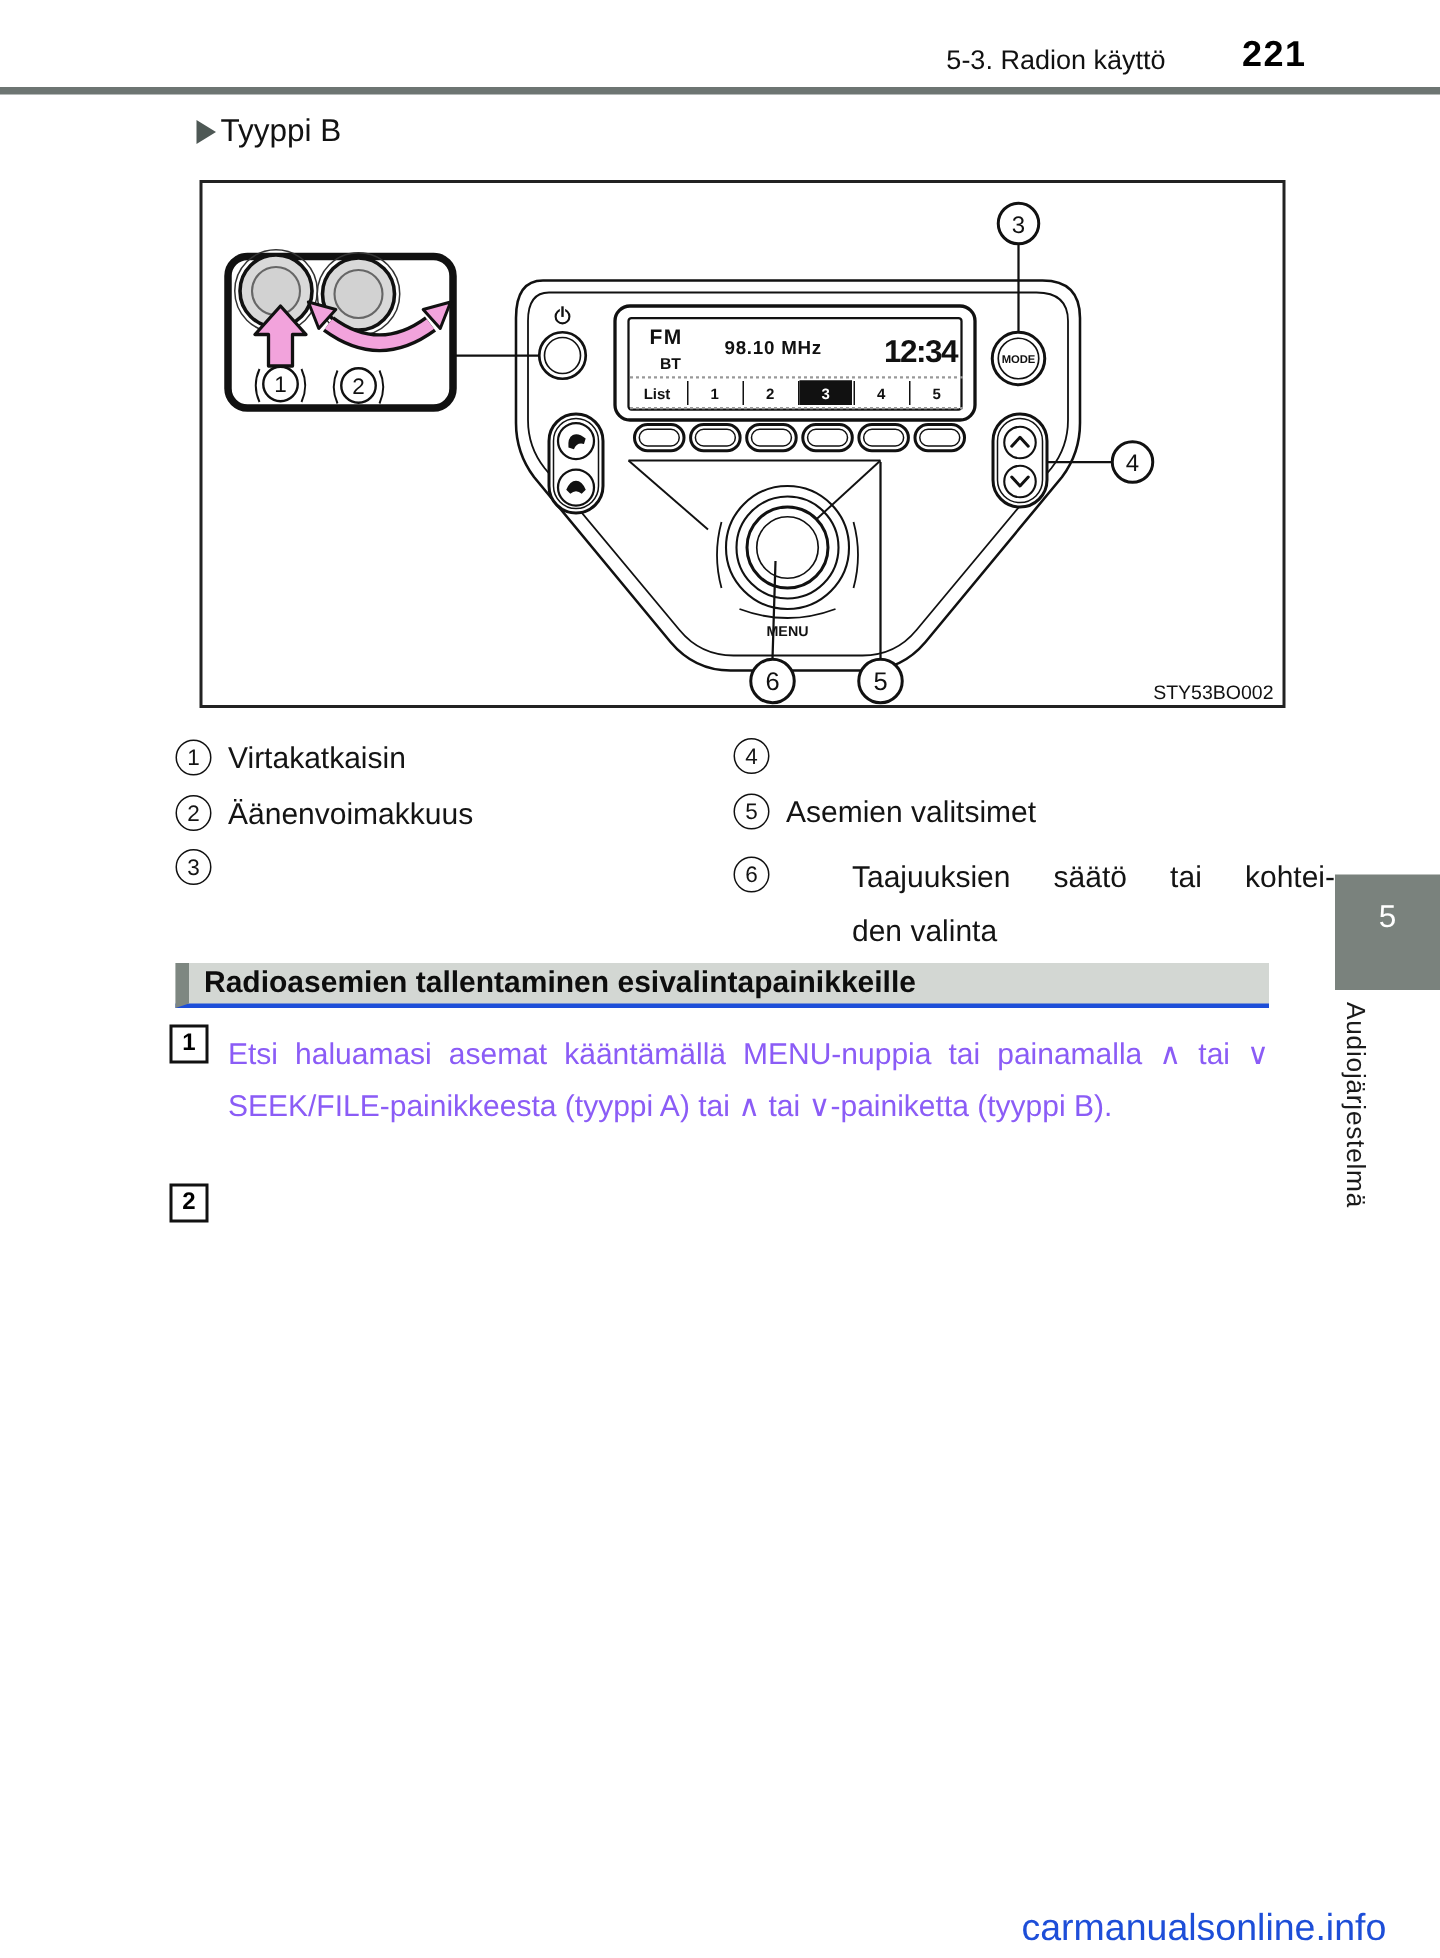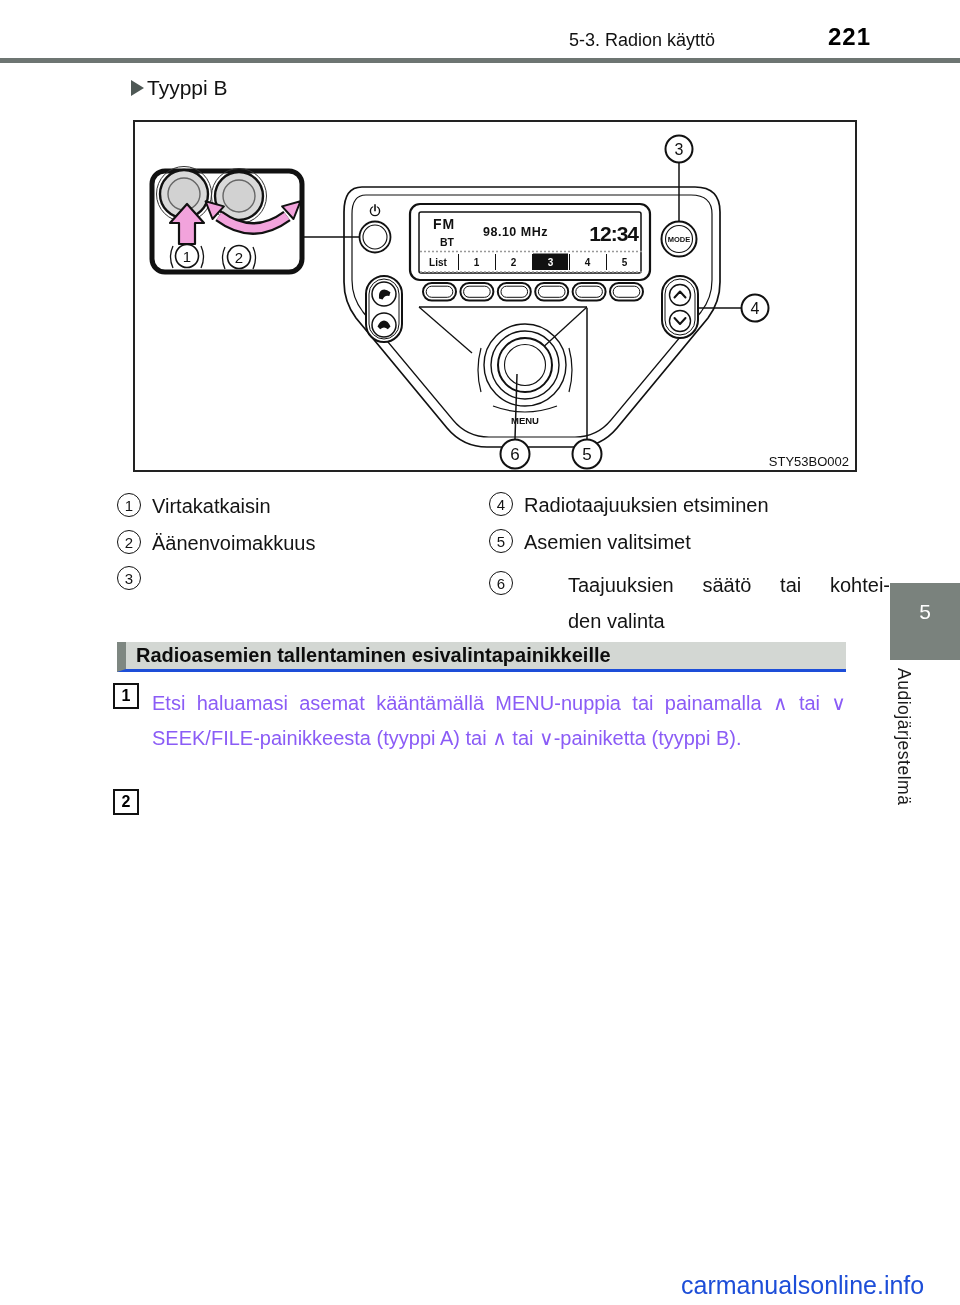--- a/index.html
+++ b/index.html
@@ -1,20 +1,20 @@
 <!DOCTYPE html>
 <html><head>
 <meta charset="utf-8">
 <style>
   html,body{margin:0;padding:0;background:#fff;}
   #page{position:relative;width:960px;height:1305px;background:#fff;overflow:hidden;
         font-family:"Liberation Sans",sans-serif;color:#161616;}
 
   
-  .hdr-section{position:absolute;top:30px;left:542px;width:200px;text-align:center;
+  .hdr-section{position:absolute;top:30px;left:577px;width:200px;text-align:right;
                font-size:18px;color:#111;}
   .hdr-pagenum{position:absolute;top:23px;left:828px;font-size:24px;font-weight:bold;
                letter-spacing:1px;color:#000;text-align:right;}
   .hdr-rule{position:absolute;top:58px;left:0;width:960px;height:5px;background:#6d7572;}
 
   
   .type-row{position:absolute;top:76px;left:131px;display:flex;align-items:center;gap:3px;}
   .tri{width:0;height:0;border-left:13px solid #4e5855;border-top:8px solid transparent;
        border-bottom:8px solid transparent;}
   .type-label{font-size:21px;color:#121212;}
@@ -257,21 +257,20 @@
   </div>
   <div class="legend-item" style="top:530px;left:117px;">
     <span class="lnum">2</span>
     <span class="ltext">Äänenvoimakkuus</span>
   </div>
   <div class="legend-item" style="top:566px;left:117px;">
     <span class="lnum">3</span>
   </div>
   <div class="legend-item" style="top:492px;left:489px;">
     <span class="lnum">4</span>
-    <span class="ltext">Radiotaajuuksien etsiminen</span>
   </div>
   <div class="legend-item" style="top:529px;left:489px;">
     <span class="lnum">5</span>
     <span class="ltext">Asemien valitsimet</span>
   </div>
   <div class="legend-item" style="top:566px;left:489px;">
     <span class="lnum" style="margin-top:5px;">6</span>
     <span class="ltext wrap2">
       <span class="j-line">Taajuuksien säätö tai kohtei-</span>
       <span class="l2">den valinta</span>

